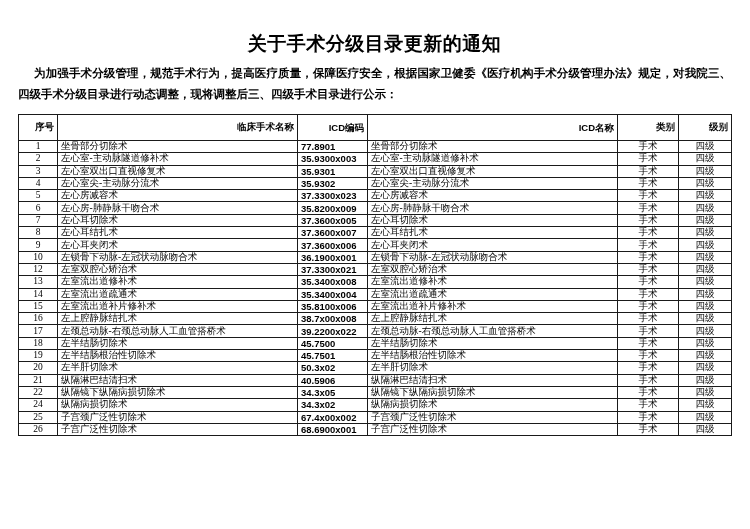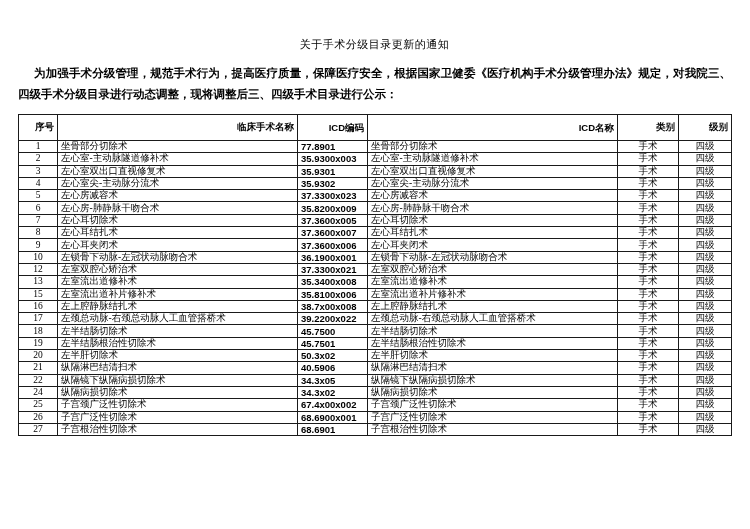--- a/index.html
+++ b/index.html
@@ -11,22 +11,22 @@
     color: #000000;
     overflow: hidden;
   }
   .doc {
     width: 750px;
     height: 529px;
     padding: 36px 19px 0 18px;
   }
   .doc-title {
     text-align: center;
-    font-size: 11px;
-    font-weight: normal;
+    font-size: 19px;
+    font-weight: bold;
     letter-spacing: 0.5px;
     line-height: 16px;
   }
   .doc-intro {
     margin-top: 11px;
     font-size: 11.5px;
     font-weight: bold;
     line-height: 21px;
     text-indent: 1.4em;
     text-align: justify;
@@ -183,20 +183,28 @@
   </tr>
         <tr>
     <td class="c serif-num">13</td>
     <td>左室流出道修补术</td>
     <td class="code">35.3400x008</td>
     <td>左室流出道修补术</td>
     <td class="c">手术</td>
     <td class="c">四级</td>
   </tr>
         <tr>
+    <td class="c serif-num">14</td>
+    <td>左室流出道疏通术</td>
+    <td class="code">35.3400x004</td>
+    <td>左室流出道疏通术</td>
+    <td class="c">手术</td>
+    <td class="c">四级</td>
+  </tr>
+        <tr>
     <td class="c serif-num">15</td>
     <td>左室流出道补片修补术</td>
     <td class="code">35.8100x006</td>
     <td>左室流出道补片修补术</td>
     <td class="c">手术</td>
     <td class="c">四级</td>
   </tr>
         <tr>
     <td class="c serif-num">16</td>
     <td>左上腔静脉结扎术</td>
@@ -270,23 +278,15 @@
     <td class="c">四级</td>
   </tr>
         <tr>
     <td class="c serif-num">26</td>
     <td>子宫广泛性切除术</td>
     <td class="code">68.6900x001</td>
     <td>子宫广泛性切除术</td>
     <td class="c">手术</td>
     <td class="c">四级</td>
   </tr>
-        <tr>
-    <td class="c serif-num">27</td>
-    <td>子宫根治性切除术</td>
-    <td class="code">68.6901</td>
-    <td>子宫根治性切除术</td>
-    <td class="c">手术</td>
-    <td class="c">四级</td>
-  </tr>
       </tbody>
   </table>
 </div>
 
 </body></html>

